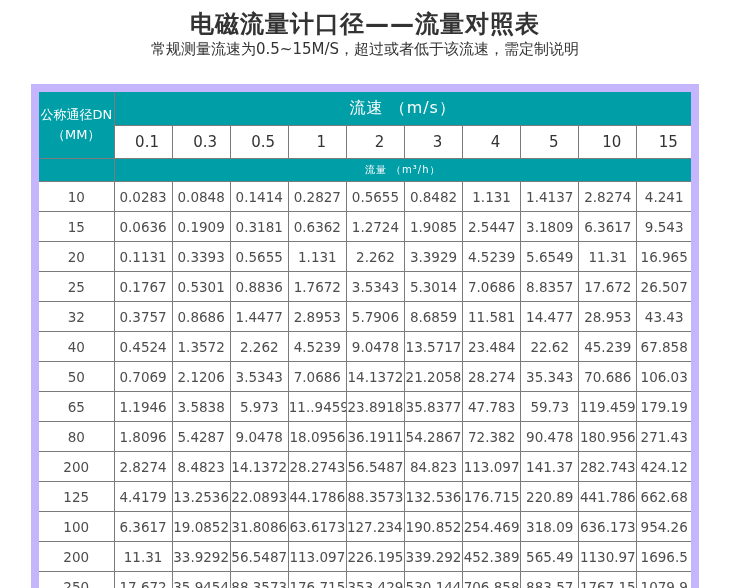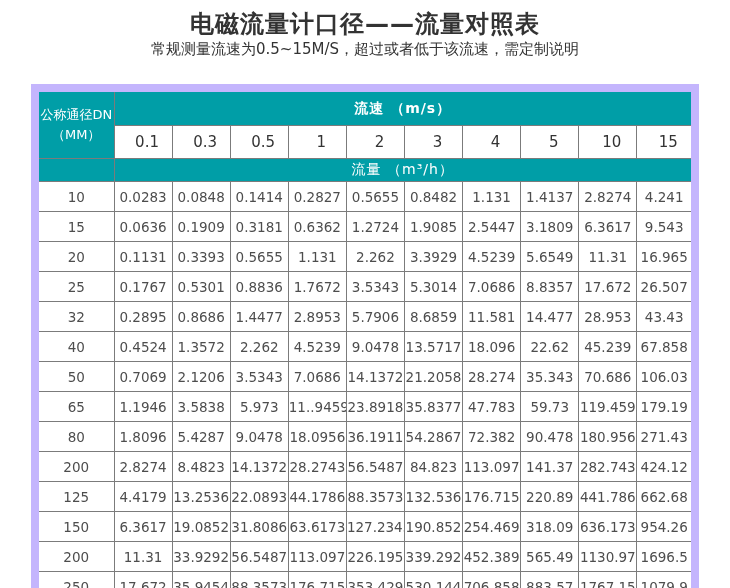--- a/index.html
+++ b/index.html
@@ -18,22 +18,22 @@
     border-collapse:collapse; table-layout:fixed;
     width:668px; margin:25px auto 0 auto;
     border:8px solid #c4b5fd;
   }
   .flow-table th, .flow-table td {
     border:1px solid #7b7b7b; text-align:center; vertical-align:middle;
     padding:0; overflow:hidden; white-space:nowrap;
   }
   .teal { background:#009EA7; color:#ffffff; font-weight:normal; }
   .corner-cell { font-size:13px; line-height:1.55; }
-  .velocity-band { height:33px; font-size:14px; letter-spacing:1px;font-weight:bold; }
-  .flow-band { height:22px; font-size:14px; letter-spacing:1px; }
+  .velocity-band { height:33px; font-size:16px; letter-spacing:1px; }
+  .flow-band { height:22px; font-size:10px; letter-spacing:1px; }
   tr.vel-values th {
     height:32px; font-size:15px; font-weight:normal; color:#333333; background:#ffffff;padding-left:8px;
   }
   tbody.data td { height:29px; font-size:13.5px; color:#4d4d4d; background:#ffffff; }
 </style>
 </head>
 <body>
 
 <div class="title">电磁流量计口径——流量对照表</div>
 <div class="subtitle">常规测量流速为0.5~15M/S，超过或者低于该流速，需定制说明</div>
@@ -125,40 +125,40 @@
         <td>1.7672</td>
         <td>3.5343</td>
         <td>5.3014</td>
         <td>7.0686</td>
         <td>8.8357</td>
         <td>17.672</td>
         <td>26.507</td>
       </tr>
       <tr>
         <td>32</td>
-        <td>0.2895</td>
+        <td>0.3757</td>
         <td>0.8686</td>
         <td>1.4477</td>
         <td>2.8953</td>
         <td>5.7906</td>
         <td>8.6859</td>
         <td>11.581</td>
         <td>14.477</td>
         <td>28.953</td>
         <td>43.43</td>
       </tr>
       <tr>
         <td>40</td>
         <td>0.4524</td>
         <td>1.3572</td>
         <td>2.262</td>
         <td>4.5239</td>
         <td>9.0478</td>
         <td>13.5717</td>
-        <td>18.096</td>
+        <td>23.484</td>
         <td>22.62</td>
         <td>45.239</td>
         <td>67.858</td>
       </tr>
       <tr>
         <td>50</td>
         <td>0.7069</td>
         <td>2.1206</td>
         <td>3.5343</td>
         <td>7.0686</td>
@@ -215,21 +215,21 @@
         <td>22.0893</td>
         <td>44.1786</td>
         <td>88.3573</td>
         <td>132.536</td>
         <td>176.715</td>
         <td>220.89</td>
         <td>441.786</td>
         <td>662.68</td>
       </tr>
       <tr>
-        <td>150</td>
+        <td>100</td>
         <td>6.3617</td>
         <td>19.0852</td>
         <td>31.8086</td>
         <td>63.6173</td>
         <td>127.2345</td>
         <td>190.852</td>
         <td>254.469</td>
         <td>318.09</td>
         <td>636.173</td>
         <td>954.26</td>

